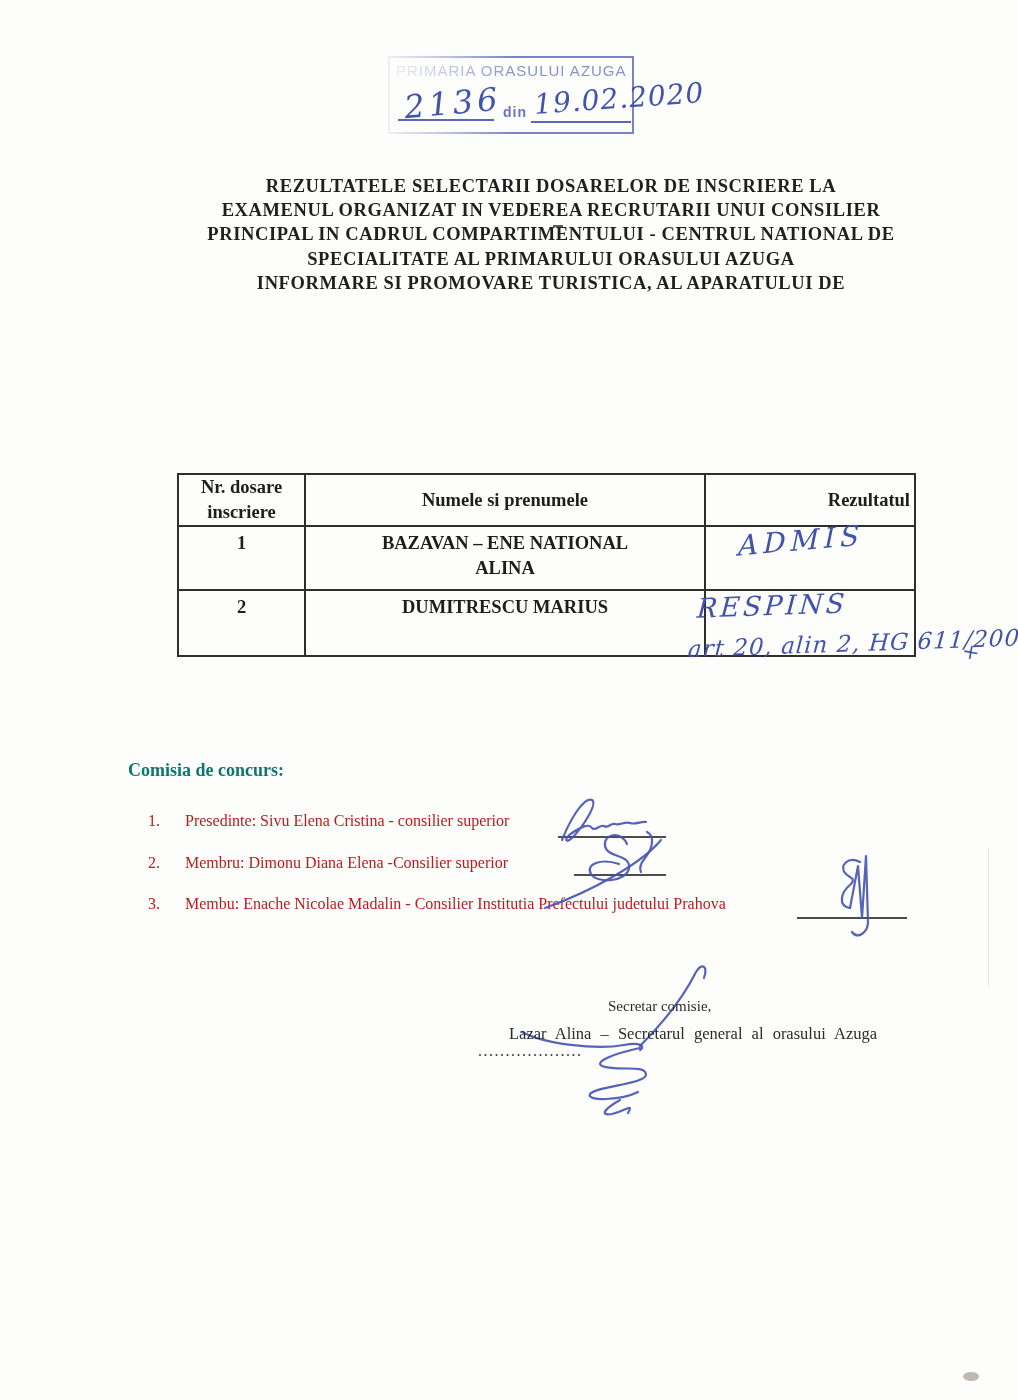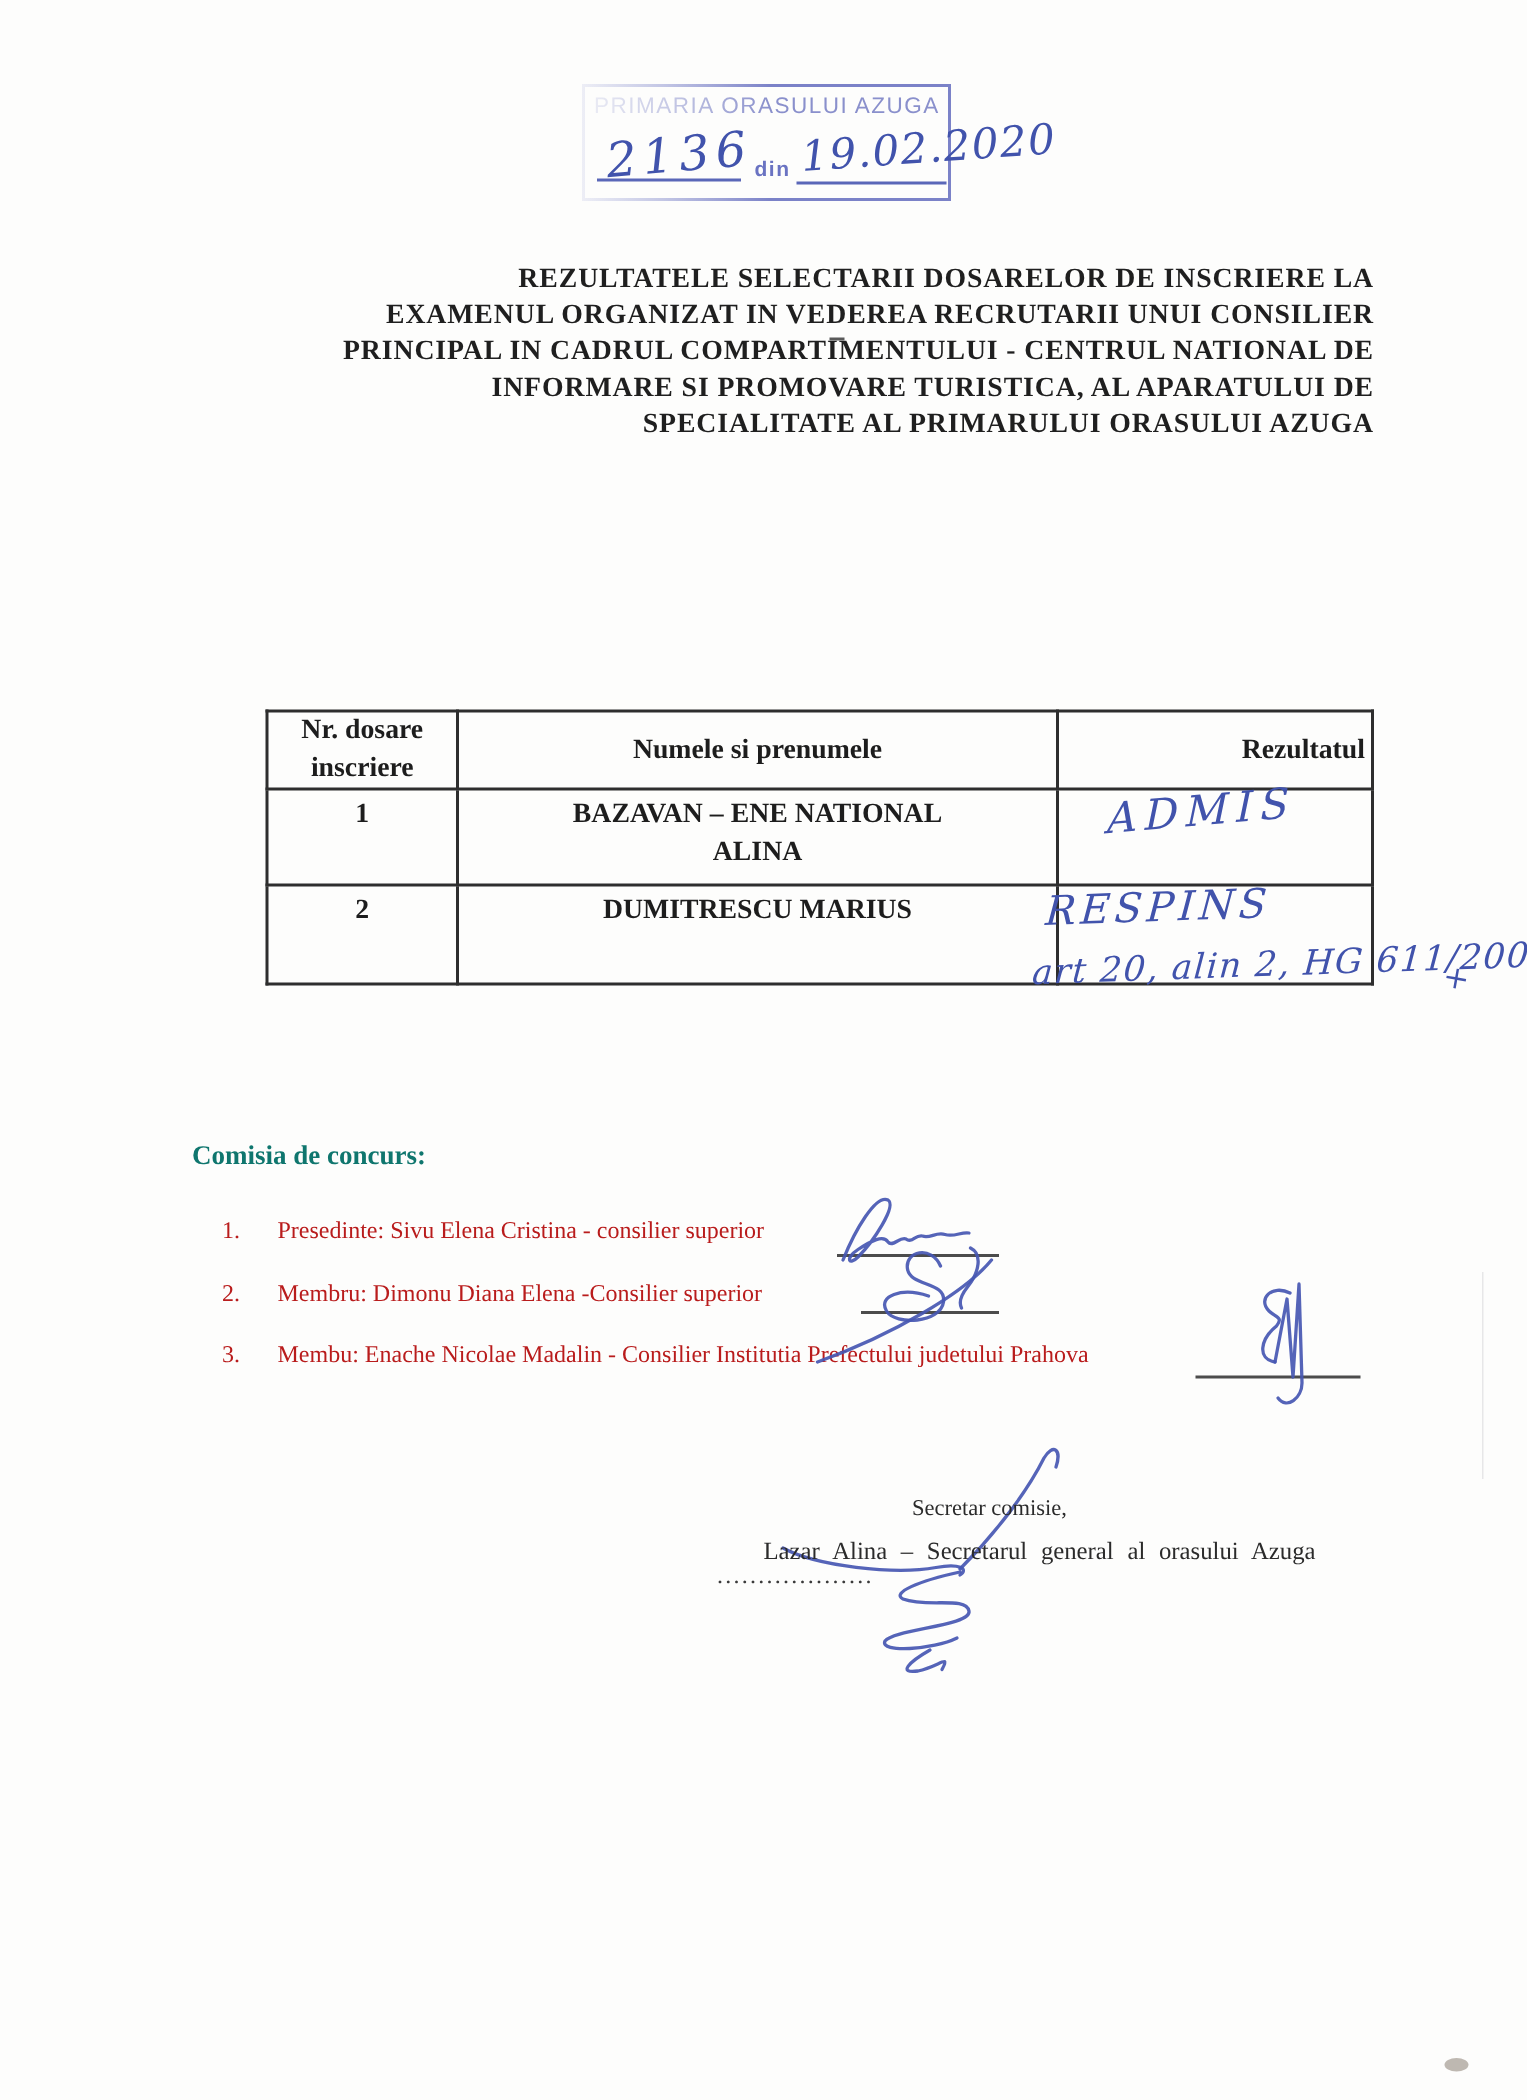--- a/index.html
+++ b/index.html
@@ -33,21 +33,21 @@
     font-style:italic;color:#4153ac;white-space:nowrap;
   }
   .stamp-number{position:absolute;left:404px;top:84px;font-size:32px;letter-spacing:4px;transform:rotate(-5deg);}
   .stamp-date{position:absolute;left:534px;top:82px;font-size:28px;letter-spacing:1px;transform:rotate(-4deg);}
   .stamp-din{position:absolute;left:503px;top:104px;font-size:14px;color:#6a73c2;font-family:"Liberation Sans",sans-serif;letter-spacing:1px;font-weight:bold;}
   .stamp-line1{position:absolute;left:398px;top:119px;width:96px;height:0;border-top:2px solid #5a67b8;}
   .stamp-line2{position:absolute;left:531px;top:121px;width:100px;height:0;border-top:2px solid #5a67b8;}
   
   .title-block{
     position:absolute;left:186px;top:174px;width:730px;
-    text-align:right;font-weight:bold;font-size:18.5px;line-height:24.2px;
+    text-align:center;font-weight:bold;font-size:18.5px;line-height:24.2px;
     letter-spacing:0.6px;color:#1f1f1f;
   }
   .artifact-dash{position:absolute;left:553px;top:225px;width:10px;height:2px;background:#5a5a5a;}
   
   .res-table{
     position:absolute;left:177px;top:473px;
     border-collapse:collapse;table-layout:fixed;
   }
   .res-table td{
     border:2px solid #2e2e2e;
@@ -102,22 +102,22 @@
   <div class="hand stamp-number">2136</div>
   <div class="stamp-din">din</div>
   <div class="hand stamp-date">19.02.2020</div>
   <div class="stamp-line1"></div>
   <div class="stamp-line2"></div>
 
   <div class="title-block">
     <div>REZULTATELE SELECTARII DOSARELOR DE INSCRIERE LA</div>
     <div>EXAMENUL  ORGANIZAT IN VEDEREA RECRUTARII UNUI CONSILIER</div>
     <div>PRINCIPAL IN CADRUL COMPARTIMENTULUI - CENTRUL NATIONAL DE</div>
+    <div>SPECIALITATE AL PRIMARULUI ORASULUI AZUGA</div>
     <div>INFORMARE SI PROMOVARE TURISTICA, AL APARATULUI DE</div>
-    <div>SPECIALITATE AL PRIMARULUI ORASULUI AZUGA</div>
   </div>
   <div class="artifact-dash"></div>
 
   <table class="res-table">
     <tbody>
         <tr class="hrow">
       <td class="c1">Nr. dosare inscriere</td>
       <td class="c2">Numele si prenumele</td>
       <td class="c3">Rezultatul</td>
     </tr>

